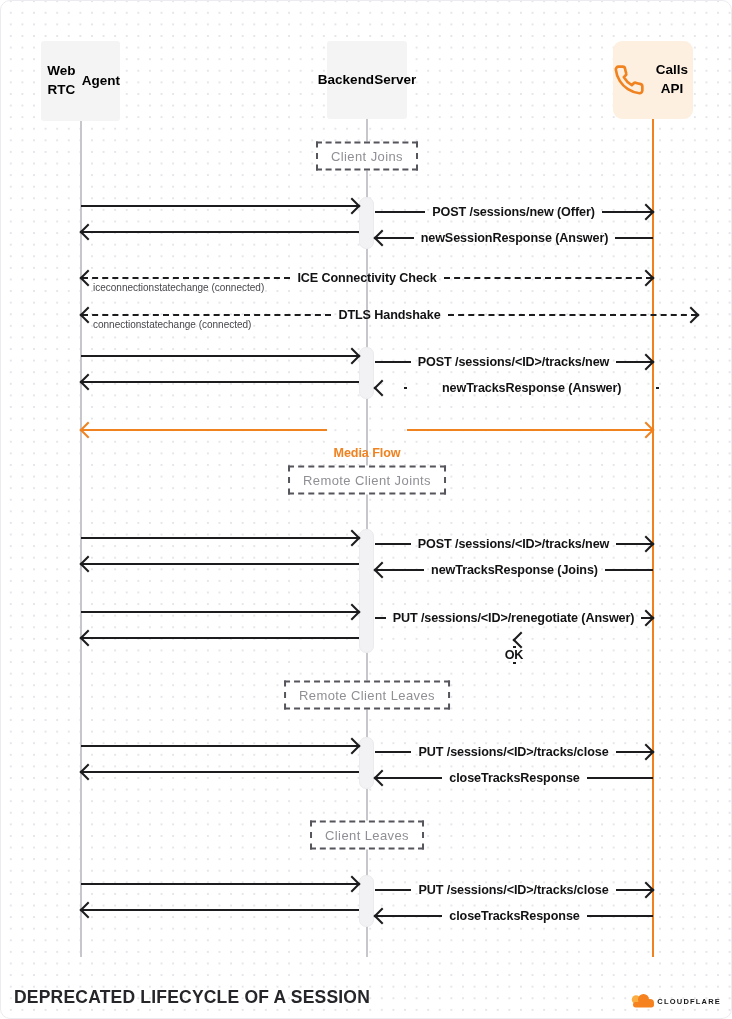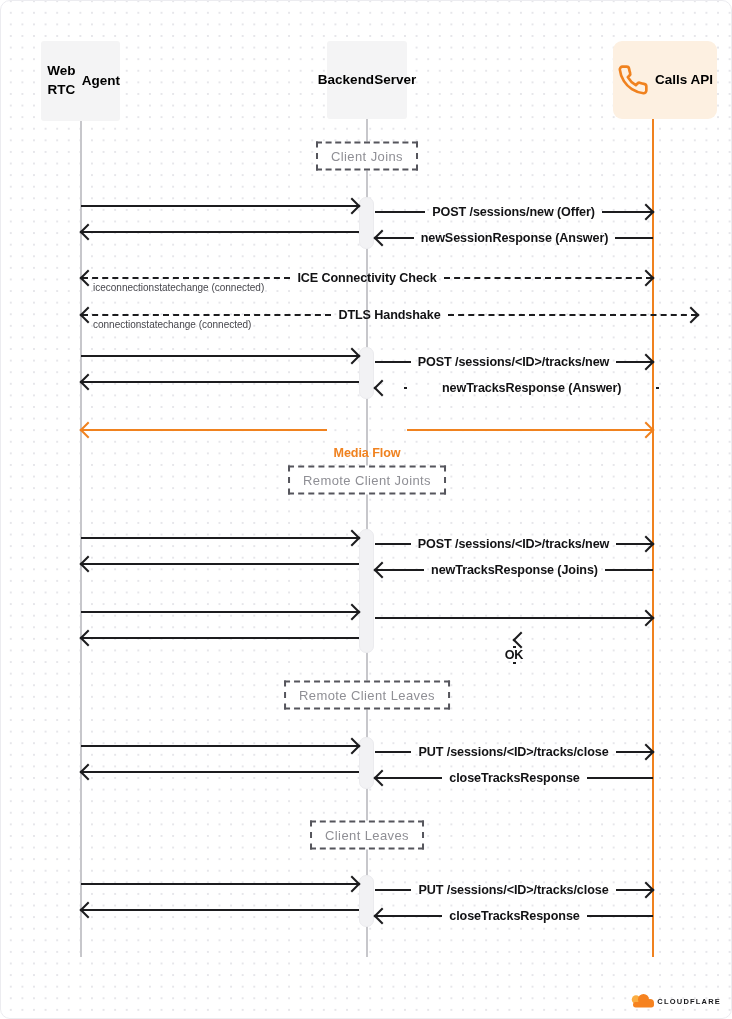--- a/index.html
+++ b/index.html
@@ -55,21 +55,21 @@
   <div class="lifeline accent" style="left:651px;top:118px;height:838px;"></div>
 
   <div class="actor gray" style="left:40px;top:40px;width:79px;height:80px;">
     <span>Web RTC</span>
     <span>Agent</span>
   </div>
   <div class="actor gray" style="left:326px;top:40px;width:80px;height:78px;">
     <span>Backend</span>
     <span>Server</span>
   </div>
-  <div class="actor cream" style="left:612px;top:40px;width:104px;height:78px;gap:6px;">
+  <div class="actor cream" style="left:612px;top:40px;width:80px;height:78px;gap:6px;">
     <span style="display:block;line-height:0;">
       <svg width="32" height="32" viewBox="0 0 24 24" fill="none" stroke="#f0821f" stroke-width="2" stroke-linecap="round" stroke-linejoin="round">
         <path d="M22 16.92v3a2 2 0 0 1-2.18 2 19.79 19.79 0 0 1-8.63-3.07 19.5 19.5 0 0 1-6-6 19.79 19.79 0 0 1-3.07-8.67A2 2 0 0 1 4.11 2h3a2 2 0 0 1 2 1.72 12.84 12.84 0 0 0 .7 2.81 2 2 0 0 1-.45 2.11L8.09 9.91a16 16 0 0 0 6 6l1.27-1.27a2 2 0 0 1 2.11-.45 12.84 12.84 0 0 0 2.81.7A2 2 0 0 1 22 16.92z"></path>
       </svg>
     </span>
     <span>Calls API</span>
   </div>
 
   <div id="gen">
       <div class="bar" style="top: 196px; height: 52px;"></div>
@@ -161,20 +161,21 @@
         <div class="seg"></div>
         <div class="mlabel">newTracksResponse (Joins)</div>
         <div class="seg"></div>
       </div>
       <div class="mrow" style="left: 80px; width: 278px; top: 601px;">
         <div class="seg"></div>
         <div class="chv r"></div>
       </div>
       <div class="mrow" style="left: 374px; width: 278px; top: 607px;">
         <div class="seg"></div>
+        <div class="mlabel">PUT /sessions/&lt;ID&gt;/renegotiate (Answer)</div>
         <div class="seg"></div>
         <div class="chv r"></div>
       </div>
       <div class="mrow" style="left: 80px; width: 278px; top: 627px;">
         <div class="chv l"></div>
         <div class="seg"></div>
       </div>
       <div class="mrow" style="left: 374px; width: 278px; top: 633px; flex-direction: column;">
         <div class="chv l"></div>
         <div class="seg"></div>
@@ -218,20 +219,21 @@
         <div class="seg"></div>
       </div>
       <div class="mrow" style="left: 374px; width: 278px; top: 905px;">
         <div class="chv l"></div>
         <div class="seg"></div>
         <div class="mlabel">closeTracksResponse</div>
         <div class="seg"></div>
       </div>
     </div>
 
+  <div class="title">DEPRECATED LIFECYCLE OF A SESSION</div>
   <div class="logo">
     <span style="line-height:0;">
       <svg width="28" height="19" viewBox="0 0 56 38">
         <circle cx="14" cy="15" r="8.5" fill="#fbad41"></circle>
         <circle cx="29" cy="15" r="11" fill="#f6821f"></circle>
         <circle cx="42" cy="22" r="8" fill="#f6821f"></circle>
         <rect x="8" y="20" width="42" height="11" rx="5.5" fill="#f6821f"></rect>
       </svg>
     </span>
     <span class="brand">CLOUDFLARE</span>

